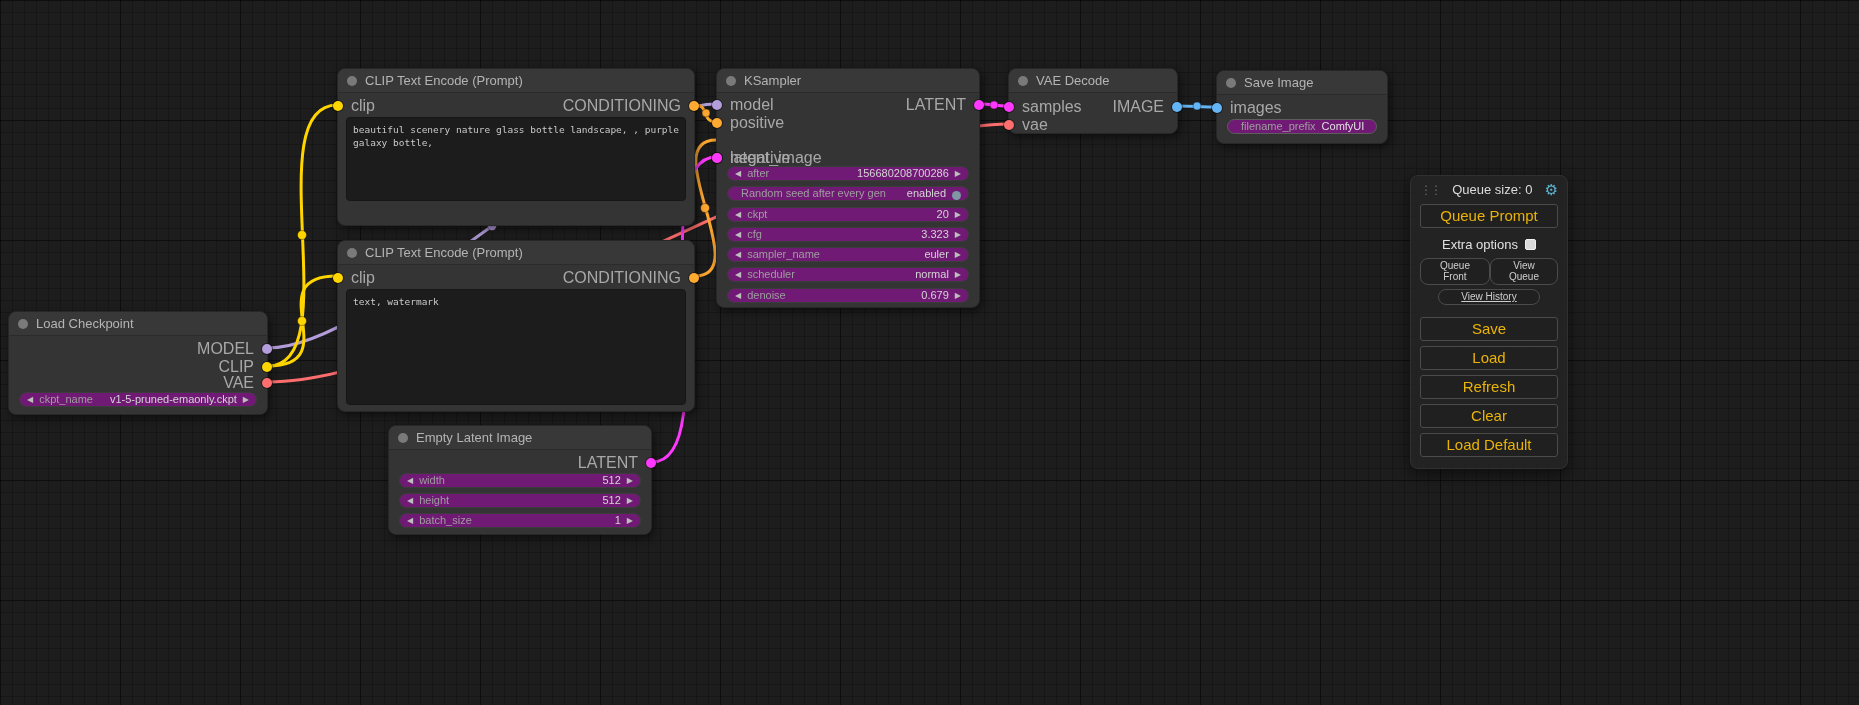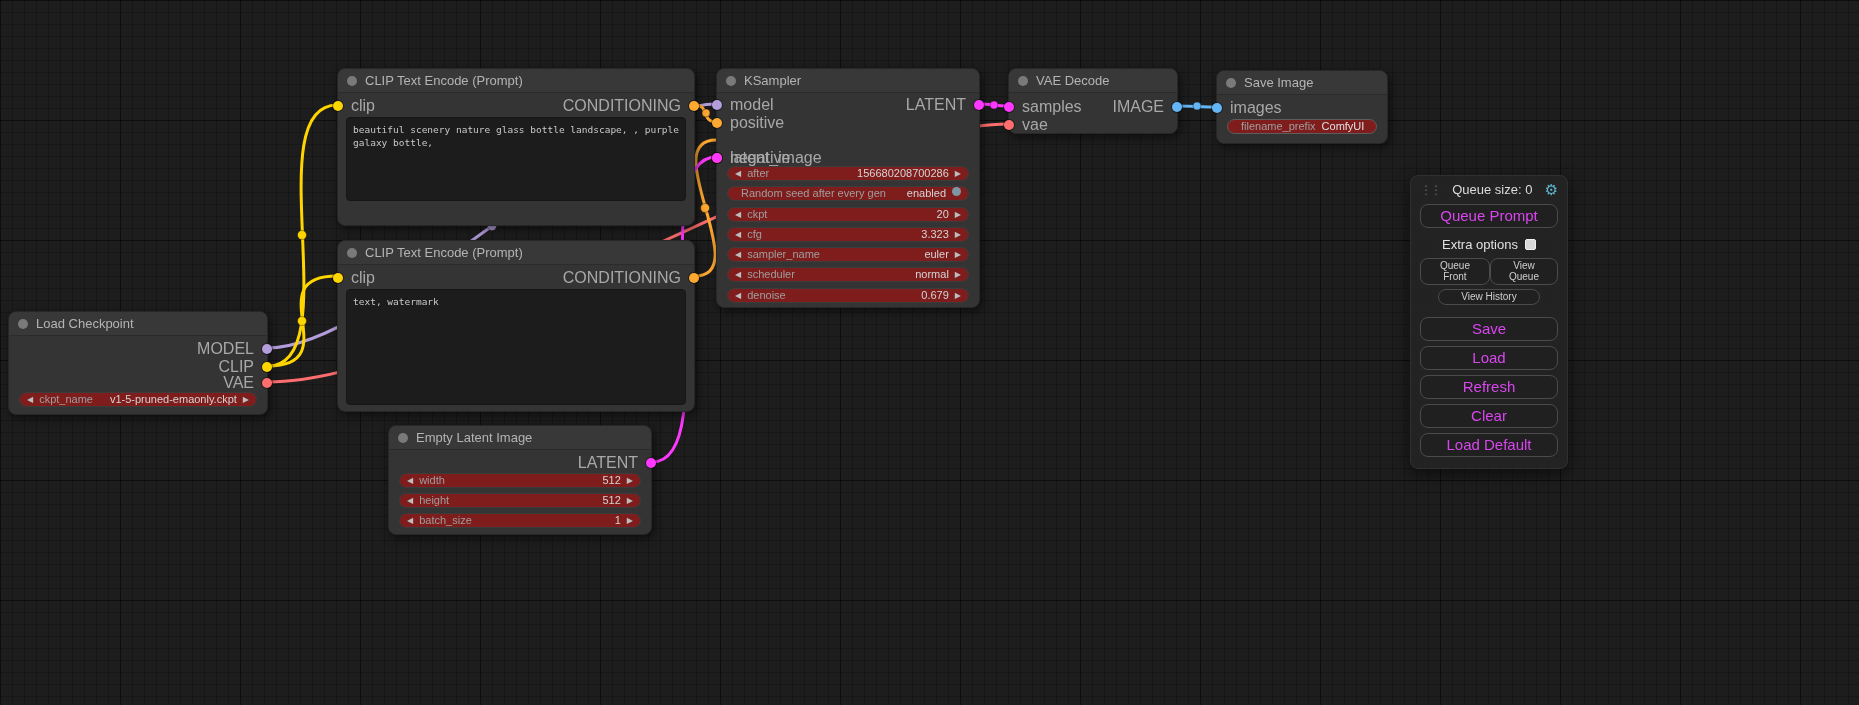--- a/index.html
+++ b/index.html
@@ -41,22 +41,22 @@
   .slabel.out { position:absolute; right:13px; }
   .port {
     position:absolute; top:2px; width:10px; height:10px; border-radius:50%;
     box-shadow:0 0 0 1px rgba(0,0,0,.4);
   }
   .port.in  { left:-5px; }
   .port.out { right:-5px; }
 
   .widget {
     position:absolute; left:10px; right:10px; height:15px;
-    background:#7f1d1d; border:1px solid #3c3c3c; border-radius:8px;
-    display:flex; align-items:flex-start; font-size:11px; line-height:13px;
+    background:#701a75; border:1px solid #3c3c3c; border-radius:8px;
+    display:flex; align-items:flex-end; font-size:11px; line-height:13px;
     color:#9e9e9e; padding:0 7px;
   }
   .widget.outlined { border-color:#5d5d5d; }
   .widget .arrow { font-size:8px; color:#bdbdbd; flex:0 0 auto; }
   .widget .wlabel { flex:0 0 auto; margin:0 6px; }
   .widget .wvalue { flex:1 1 auto; text-align:right; margin-right:6px; color:#d4d4d4; }
   .widget .knob { flex:0 0 auto; width:9px; height:9px; border-radius:50%; background:#7f96a5; }
 
   .prompt {
     position:absolute; left:8px; right:8px; background:#1c1c1c;
@@ -73,21 +73,21 @@
     padding:6px 9px 11px 9px; color:#cfcfcf;
   }
   .qheader { display:flex; align-items:center; font-size:13px; margin-bottom:7px; }
   .drag-handle { color:#6a6a6a; font-size:12px; letter-spacing:-2px; flex:0 0 auto; }
   .qsize { flex:1 1 auto; text-align:center; color:#dcdcdc; }
   .gear { color:#5db3cf; font-size:15px; flex:0 0 auto; line-height:14px; }
 
   button { font-family:inherit; cursor:default; }
   .qbtn {
     display:block; width:100%; background:#202020; border:1px solid #4b4b4b;
-    border-radius:8px; color:#d946ef; font-size:15px; text-align:center;
+    border-radius:3px; color:#eab308; font-size:15px; text-align:center;
     padding:2px 0 3px 0; margin-bottom:5px;
   }
   .qbtn.small {
     display:inline-block; width:auto; font-size:10px; padding:1px 7px 2px 7px;
     border-radius:8px; margin:0; color:#cfcfcf;
   }
   .extra-row { display:flex; justify-content:center; align-items:center; gap:7px;
                font-size:13px; color:#e0e0e0; margin:9px 0 6px 0; }
   .checkbox { width:11px; height:11px; background:#d9d9d9; border:1px solid #f0f0f0; border-radius:2px; }
   .small-row { display:flex; justify-content:space-between; margin-bottom:4px; }
@@ -313,21 +313,21 @@
     <button class="qbtn">Queue Prompt</button>
     <div class="extra-row">
       <span>Extra options</span>
       <span class="checkbox"></span>
     </div>
     <div class="small-row">
       <button class="qbtn small">Queue Front</button>
       <button class="qbtn small">View Queue</button>
     </div>
     <div class="small-row center">
-      <button class="qbtn small" style="padding:1px 22px 2px 22px;">View History</button>
+      <button class="qbtn small" style="padding:1px 22px 2px 22px;text-decoration:underline;">View History</button>
     </div>
     <button class="qbtn">Save</button>
     <button class="qbtn">Load</button>
     <button class="qbtn">Refresh</button>
     <button class="qbtn">Clear</button>
     <button class="qbtn" style="margin-bottom:0;">Load Default</button>
   </div>
 
 </div>
 

